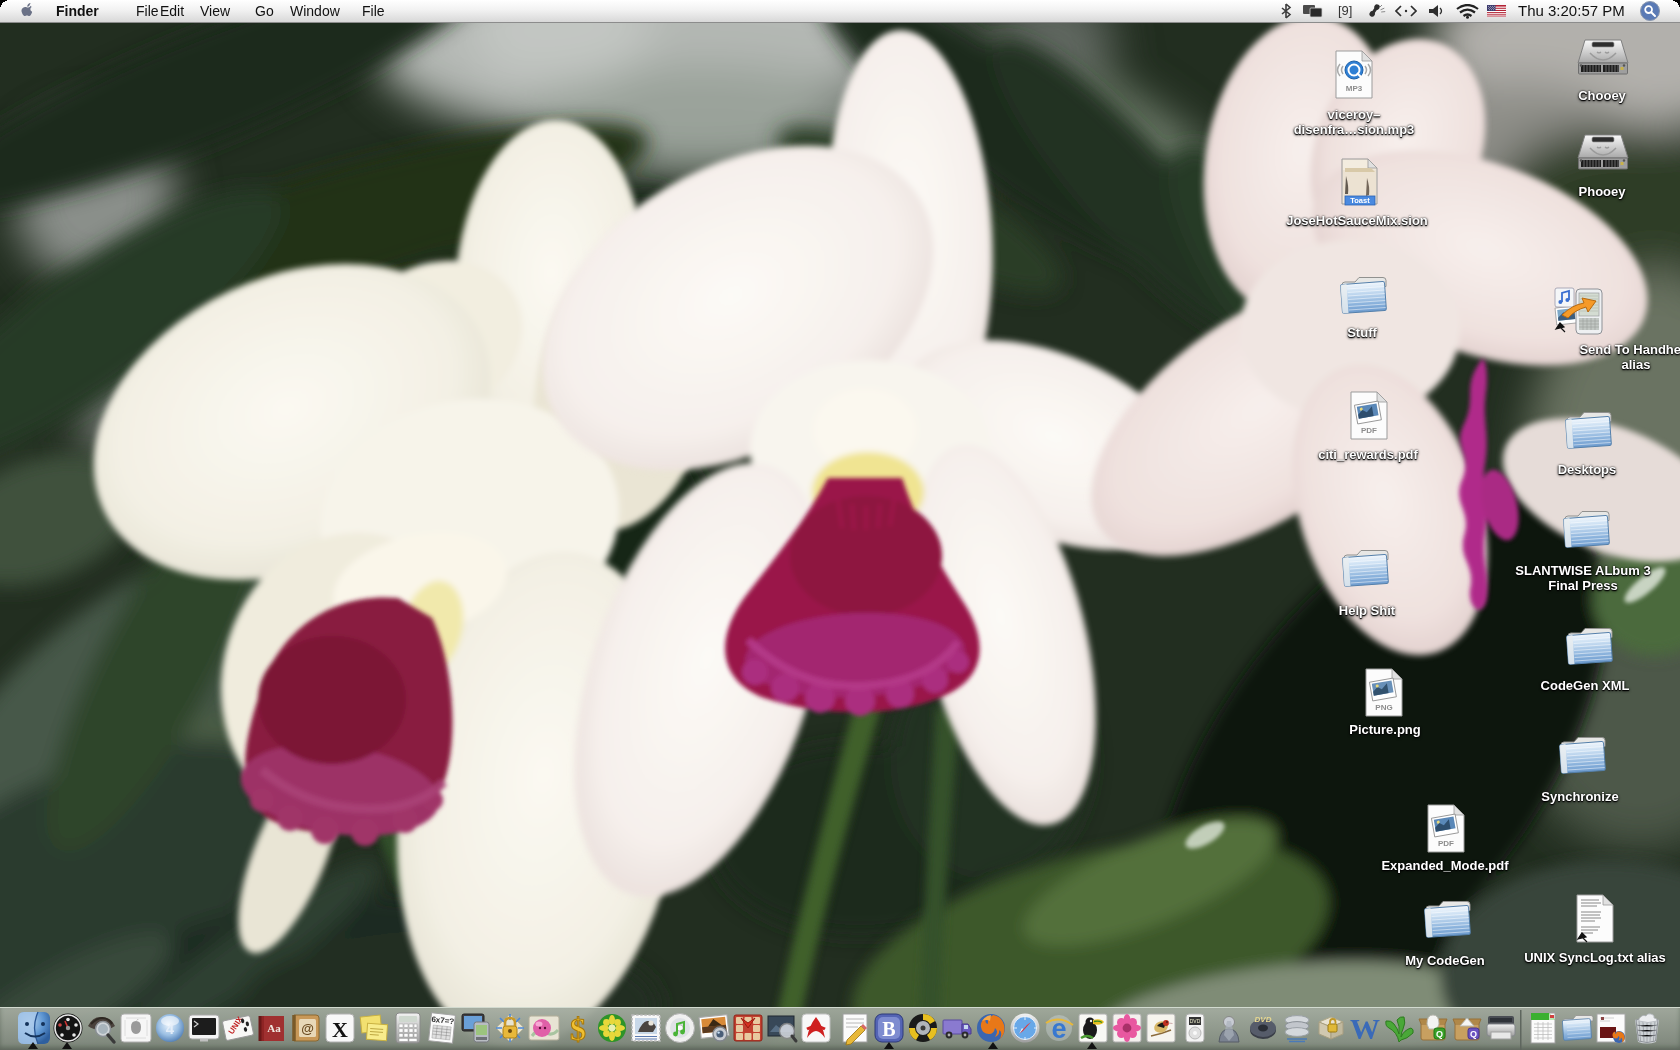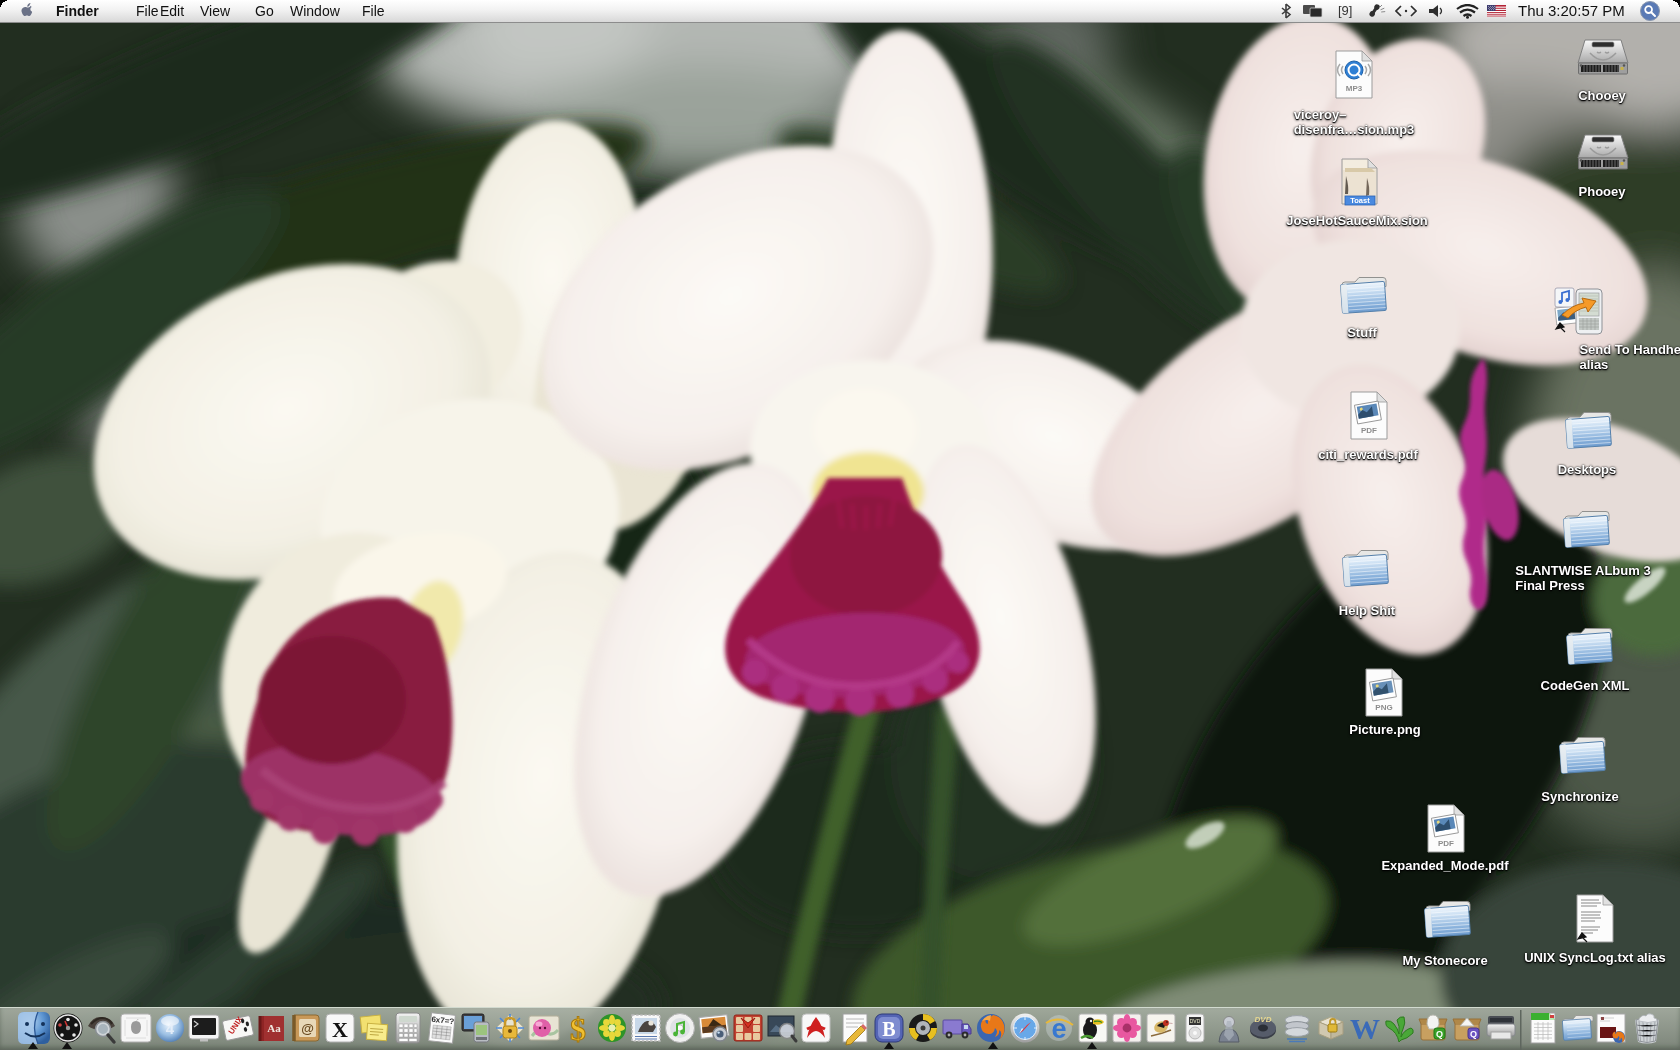--- a/index.html
+++ b/index.html
@@ -1,17 +1,17 @@
 <!DOCTYPE html>
 <html><head><meta charset="utf-8">
 <style>
 html,body{margin:0;padding:0;background:#000;}
 #screen{position:relative;width:1680px;height:1050px;overflow:hidden;font-family:"Liberation Sans",sans-serif;background:#b91c1c;}
 .abs{position:absolute;}
-.lbl{position:absolute;transform:translateX(-50%);color:#fff;font-weight:bold;font-size:13px;line-height:15px;white-space:nowrap;text-align:left;text-shadow:0 1px 1px #000,0 1px 3px rgba(0,0,0,.95),0 0 2px rgba(0,0,0,.8);}
+.lbl{position:absolute;transform:translateX(-50%);color:#fff;font-weight:bold;font-size:13px;line-height:15px;white-space:nowrap;text-align:center;text-shadow:0 1px 1px #000,0 1px 3px rgba(0,0,0,.95),0 0 2px rgba(0,0,0,.8);}
 #menubar{position:absolute;left:0;top:0;width:1680px;height:22px;background:linear-gradient(#ffffff,#f2f2f2 45%,#d8d8d8);border-bottom:1px solid #8c8c8c;}
 .mi{position:absolute;top:0;height:22px;line-height:22px;font-size:14px;color:#111;}
 #dock{position:absolute;left:0;top:1007px;width:1680px;height:43px;background:linear-gradient(rgba(164,172,160,.95),rgba(128,137,125,.95));border-top:1px solid rgba(215,222,212,.95);box-shadow:inset 0 -3px 4px rgba(40,50,40,.35);box-sizing:border-box;}
 .tri{position:absolute;top:1042px;width:0;height:0;border-left:5px solid transparent;border-right:5px solid transparent;border-bottom:7px solid #111;}
 .corner{position:absolute;top:0;width:7px;height:7px;}
 </style></head>
 <body>
 <div id="screen">
 
 <svg class="abs" width="1680" height="1050" viewBox="0 0 1680 1050" style="left:0;top:0">
@@ -432,21 +432,21 @@
 <div class="lbl" style="left:1362px;top:325px">Stuff</div>
 <div class="lbl" style="left:1636px;top:342px">Send To Handheld<br>alias</div>
 <div class="lbl" style="left:1368px;top:447px">citi_rewards.pdf</div>
 <div class="lbl" style="left:1587px;top:462px">Desktops</div>
 <div class="lbl" style="left:1583px;top:563px">SLANTWISE ALbum 3<br>Final Press</div>
 <div class="lbl" style="left:1367px;top:603px">Help Shit</div>
 <div class="lbl" style="left:1585px;top:678px">CodeGen XML</div>
 <div class="lbl" style="left:1385px;top:722px">Picture.png</div>
 <div class="lbl" style="left:1580px;top:789px">Synchronize</div>
 <div class="lbl" style="left:1445px;top:858px">Expanded_Mode.pdf</div>
-<div class="lbl" style="left:1445px;top:953px">My Stonecore</div>
+<div class="lbl" style="left:1445px;top:953px">My CodeGen</div>
 <div class="lbl" style="left:1595px;top:950px">UNIX SyncLog.txt alias</div>
 
 <div id="dock"></div>
 <svg class="abs" width="1680" height="40" viewBox="0 0 1680 40" style="left:0;top:1010px">
 <defs>
 <linearGradient id="dsil" x1="0" y1="0" x2="0" y2="1">
           <stop offset="0" stop-color="#f2f2f2"></stop>
           <stop offset="1" stop-color="#9e9e9e"></stop>
         </linearGradient>
 <radialGradient id="dblue" cx="35%" cy="30%" r="75%">

